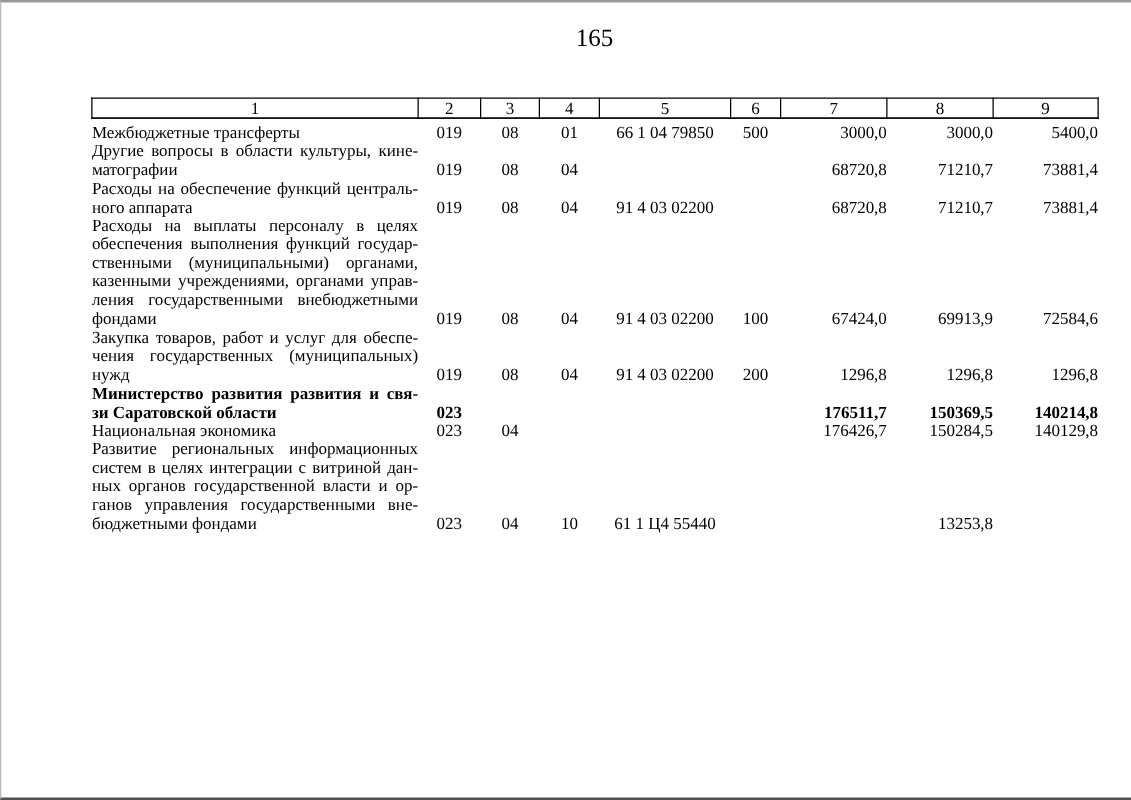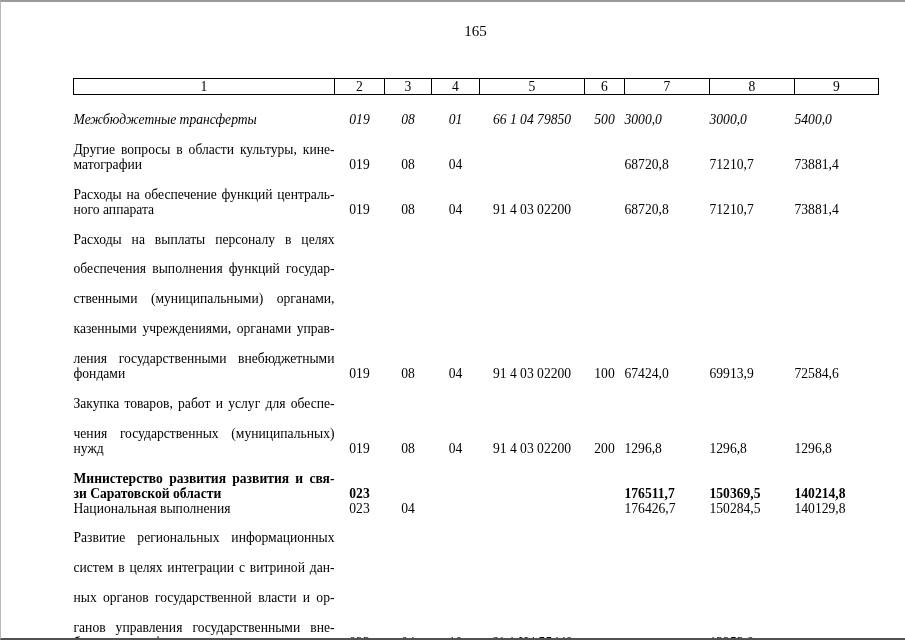--- a/index.html
+++ b/index.html
@@ -13,21 +13,21 @@
     box-sizing: border-box;
     border-top: 2px solid #9a9a9a;
     border-left: 1px solid #b8b8b8;
     border-bottom: 2px solid #515151;
     overflow: hidden;
   }
   .page-number {
     position: absolute;
     top: 21px; left: 72px; width: 805px;
     text-align: center;
-    font-size: 15px;
+    font-size: 20px;
     line-height: 16px;
   }
   table.budget-table {
     position: absolute;
     top: 76px; left: 72px;
     width: 805px;
     border-collapse: collapse;
     table-layout: fixed;
     font-size: 13.6px;
   }
@@ -39,36 +39,35 @@
     line-height: 15px;
     font-size: 13.6px;
     text-align: center;
   }
   table.budget-table td {
     padding: 0;
     vertical-align: bottom;
     line-height: 14.9px;
     font-size: 13.6px;
   }
-  tbody tr:first-child td { padding-top: 18px; font-style: italic; }
+  tbody tr:first-child td { padding-top: 4px; }
   td.c1 { padding-left: 9px; padding-right: 1px; }
   td.c1 .jline {
     text-align: justify;
     text-align-last: justify;
     white-space: nowrap;
     overflow: visible;
-    margin-top: 15px;
   }
   td.c1 .lastline {
     text-align: left;
     white-space: nowrap;
     overflow: visible;
   }
   td.ctr { text-align: center; }
-  td.num { text-align: left; padding-right: 3px; }
+  td.num { text-align: right; padding-right: 3px; }
   tr.bold-row { font-weight: bold; }
 </style>
 </head>
 <body>
 
 <div class="page-number">165</div>
 
 <table class="budget-table">
   <colgroup>
     <col style="width:261px">
@@ -178,21 +177,21 @@
         <td class="ctr"></td>
         <td class="ctr"></td>
         <td class="ctr"></td>
         <td class="ctr"></td>
         <td class="num">176511,7</td>
         <td class="num">150369,5</td>
         <td class="num">140214,8</td>
       </tr>
       <tr>
         <td class="c1">
-          <div class="lastline">Национальная выполнения</div>
+          <div class="lastline">Национальная экономика</div>
         </td>
         <td class="ctr">023</td>
         <td class="ctr">04</td>
         <td class="ctr"></td>
         <td class="ctr"></td>
         <td class="ctr"></td>
         <td class="num">176426,7</td>
         <td class="num">150284,5</td>
         <td class="num">140129,8</td>
       </tr>

